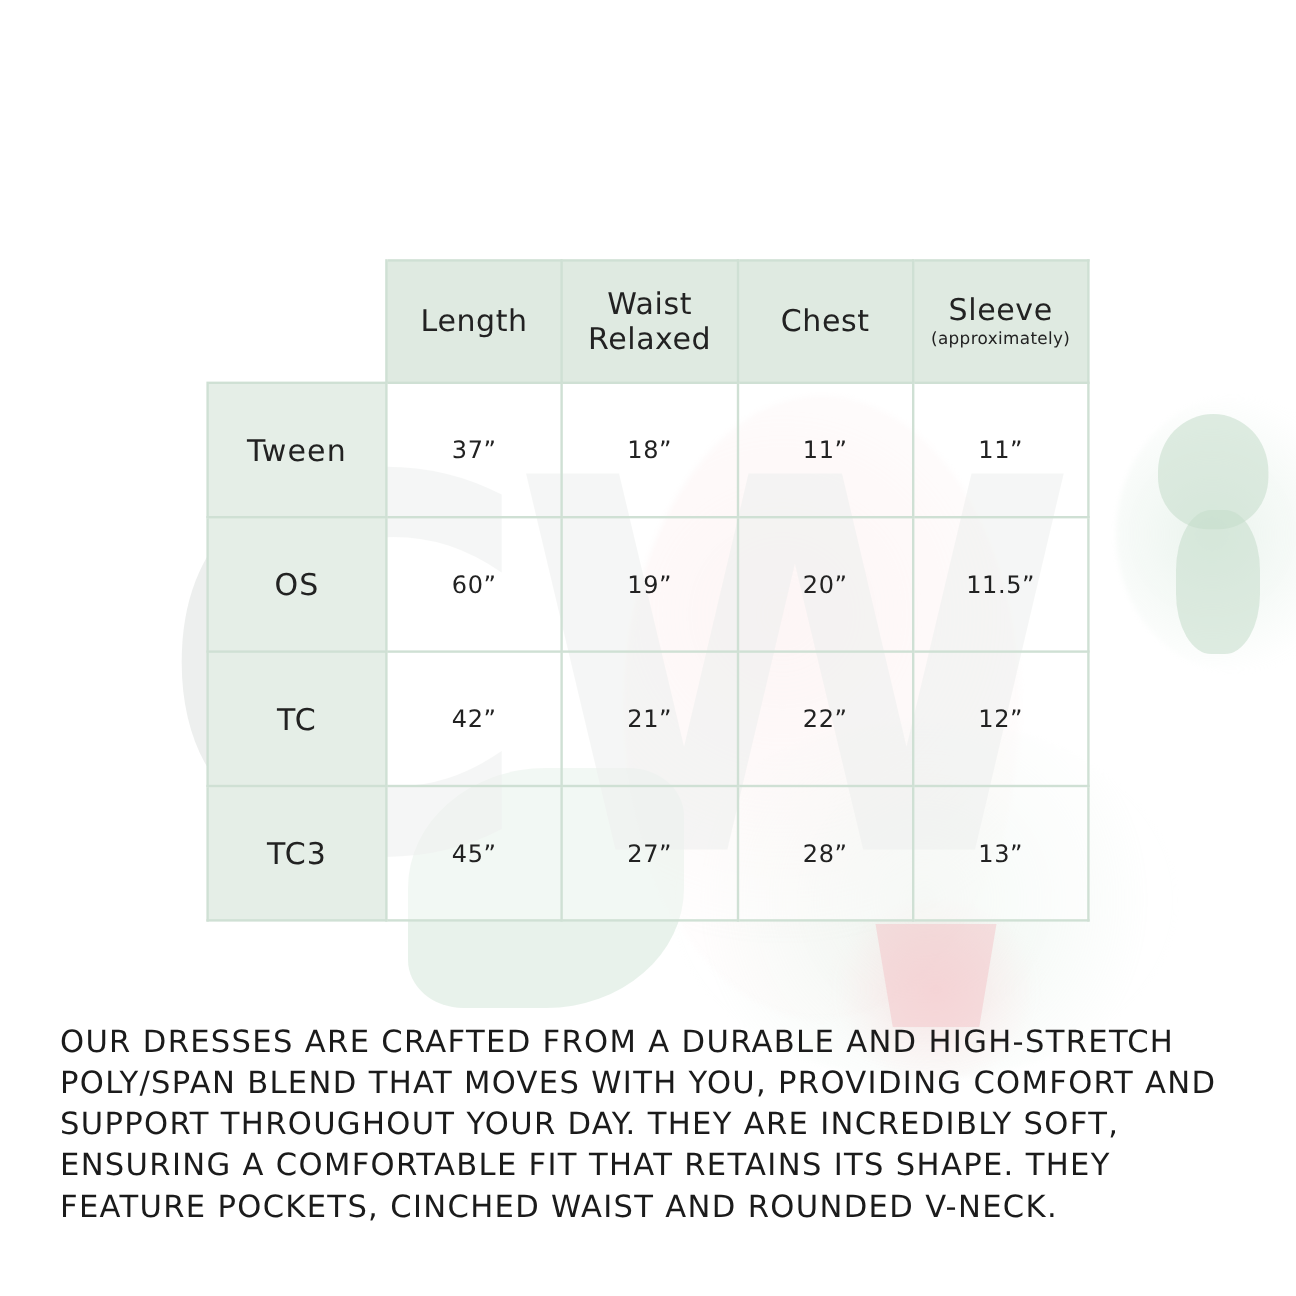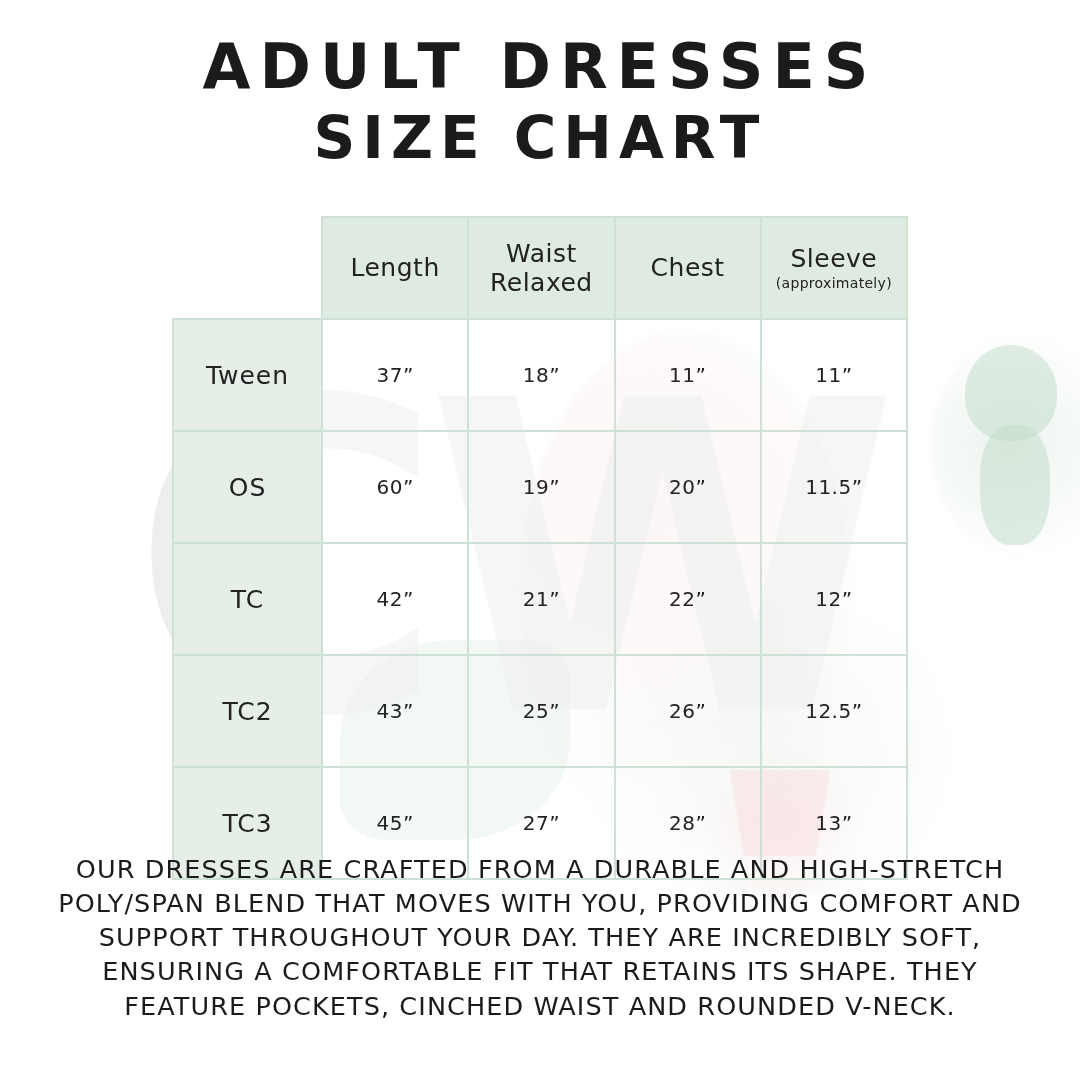--- a/index.html
+++ b/index.html
@@ -158,21 +158,20 @@
     font-size: 20px;
     letter-spacing: 0.5px;
   }
   tbody tr { height: 112px; }
 
   .footer-note {
     position: absolute;
     left: 50px;
     right: 50px;
     top: 852px;
-    text-align: center;
     font-size: 25.5px;
     line-height: 1.34;
     letter-spacing: 1.1px;
     color: #1b1b1b;
     font-family: "DejaVu Sans", sans-serif;
     text-transform: uppercase;
   }
 </style>
 </head>
 <body>
@@ -184,24 +183,20 @@
   <div class="blob blob-pink-2"></div>
   <div class="cactus cactus-a"></div>
   <div class="cactus cactus-b"></div>
   <div class="pot-a"></div>
   <div class="leafy"></div>
   <div class="watermark">CW</div>
 </div>
 
 <div class="page">
 
-  <div class="title-block">
-    <div class="title-line-1">ADULT DRESSES</div>
-    <div class="title-line-2">SIZE CHART</div>
-  </div>
 
   <div class="table-wrap">
     <table class="size-chart">
       <thead>
         <tr>
           <th class="corner-cell"></th>
           <th>Length</th>
           <th>
             <span>Waist</span><br>
             <span>Relaxed</span>
@@ -229,27 +224,20 @@
           <td class="val">11.5”</td>
         </tr>
         <tr>
           <td class="size-label">TC</td>
           <td class="val">42”</td>
           <td class="val">21”</td>
           <td class="val">22”</td>
           <td class="val">12”</td>
         </tr>
         <tr>
-          <td class="size-label">TC2</td>
-          <td class="val">43”</td>
-          <td class="val">25”</td>
-          <td class="val">26”</td>
-          <td class="val">12.5”</td>
-        </tr>
-        <tr>
           <td class="size-label">TC3</td>
           <td class="val">45”</td>
           <td class="val">27”</td>
           <td class="val">28”</td>
           <td class="val">13”</td>
         </tr>
       </tbody>
     </table>
   </div>
 

